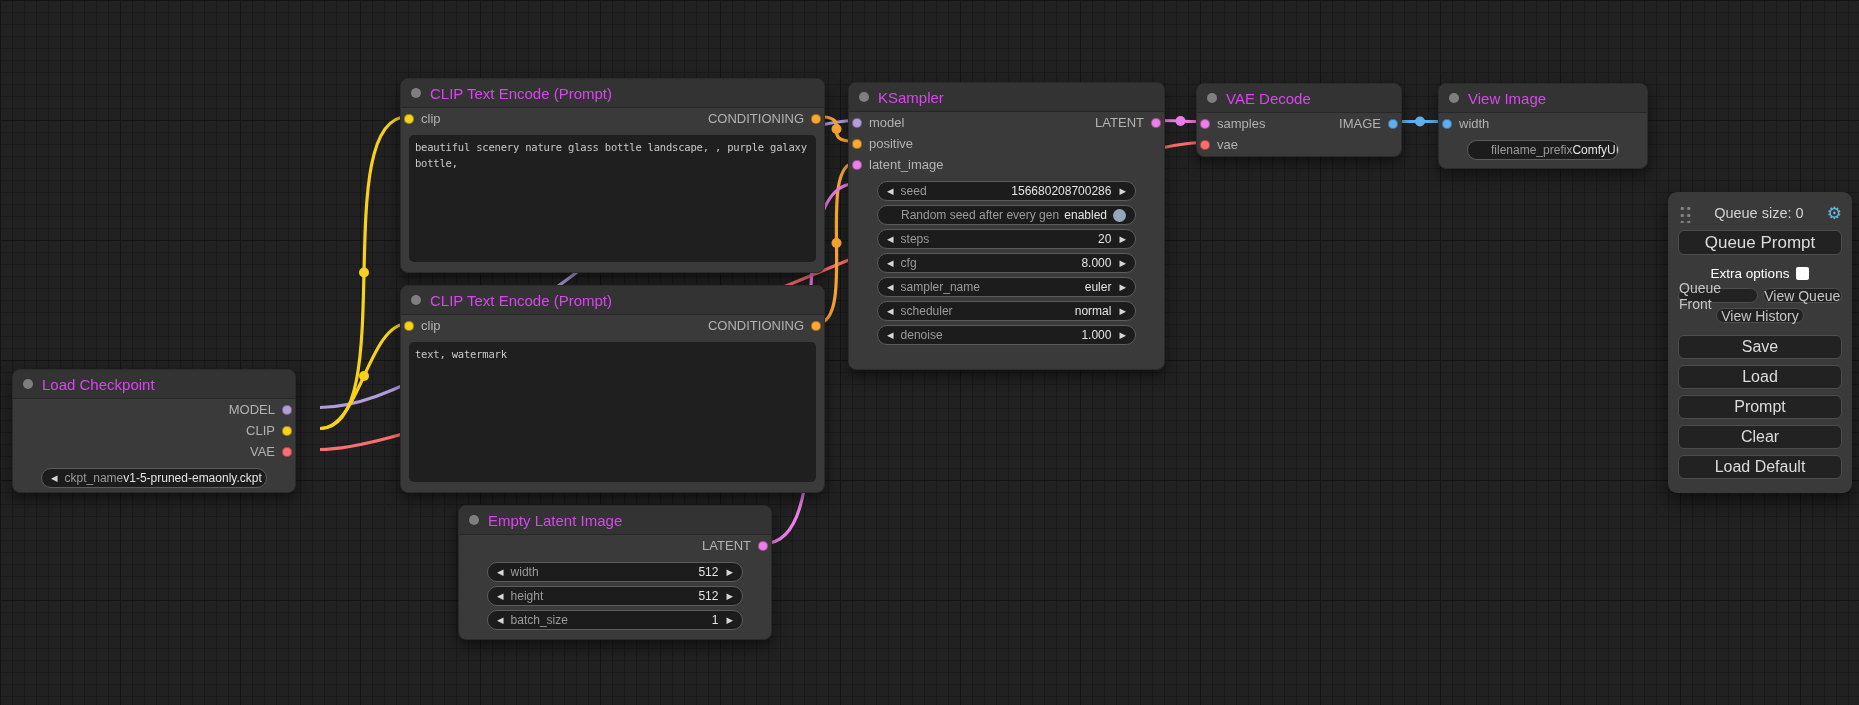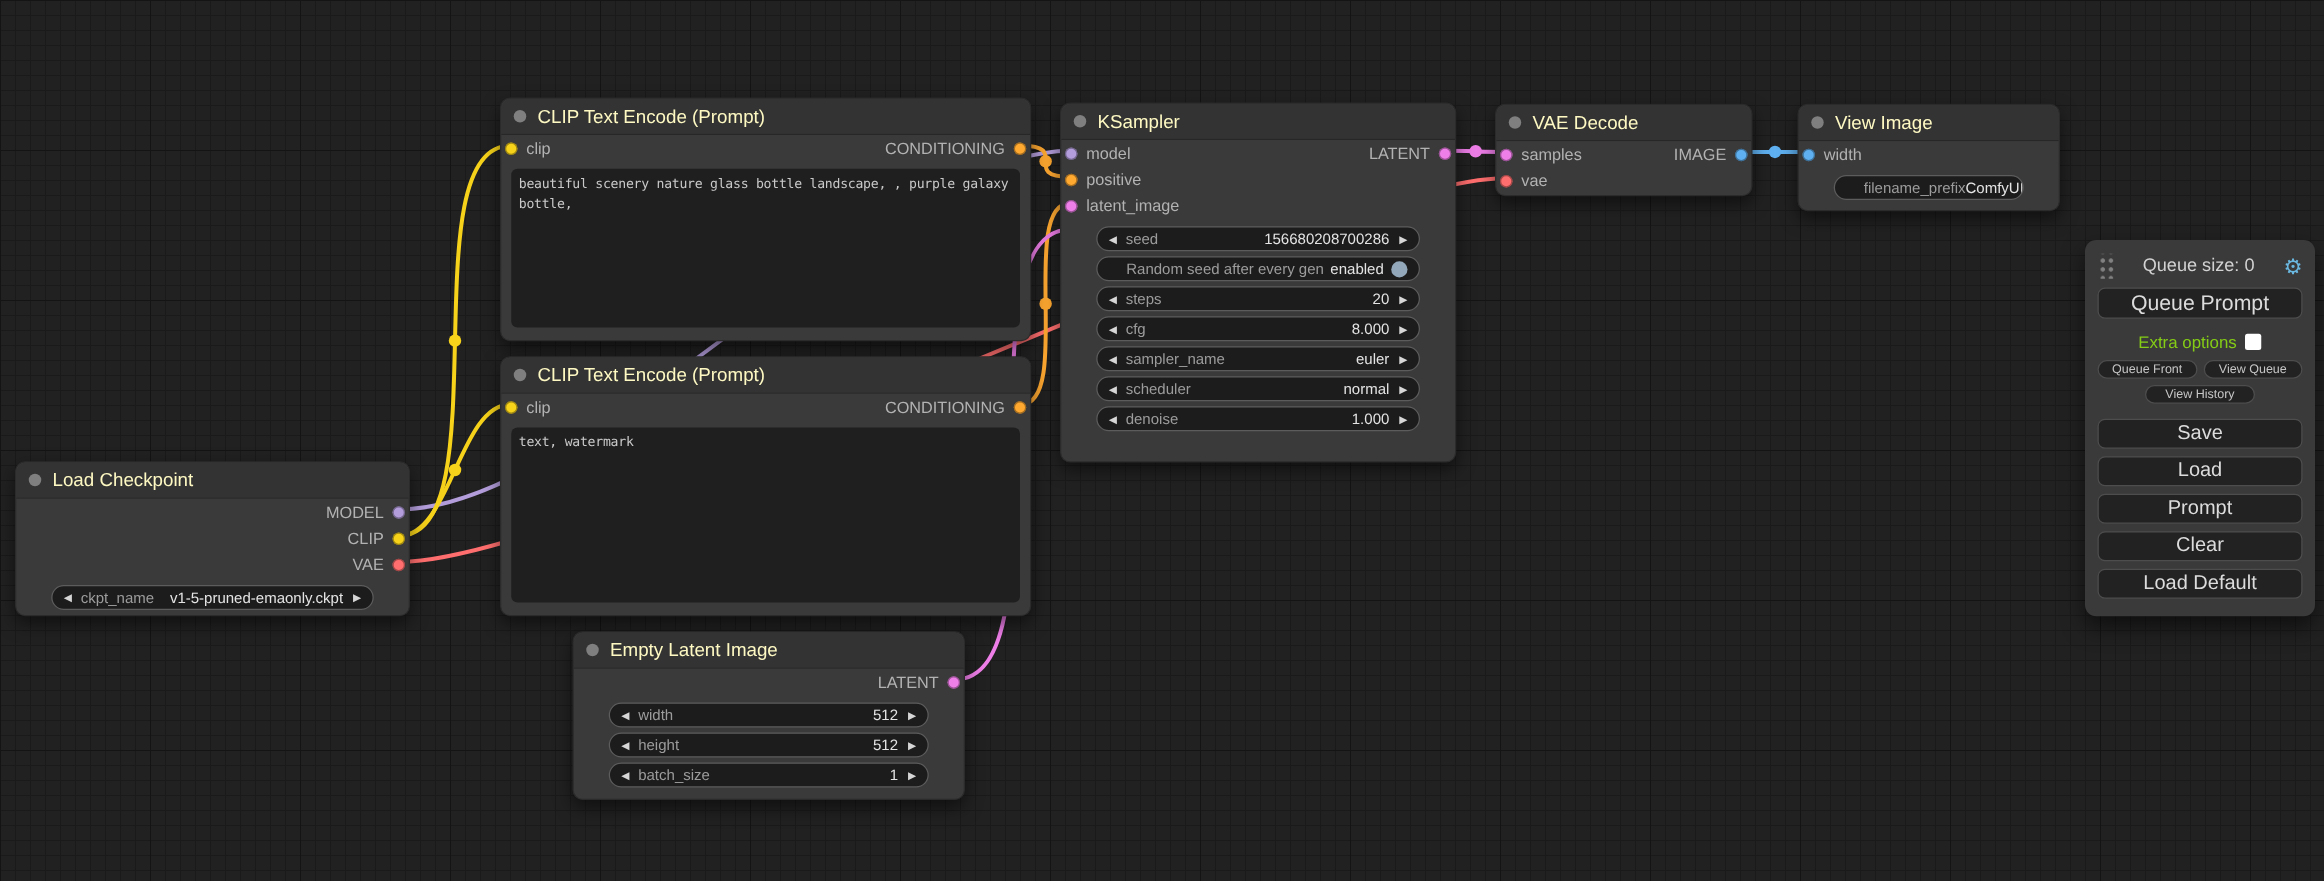--- a/index.html
+++ b/index.html
@@ -19,21 +19,21 @@
   .node{
     position:absolute;box-sizing:border-box;display:flex;flex-direction:column;
     background:#3a3a3a;border:1px solid #2b2b2b;border-radius:8px;
     box-shadow:0 6px 14px rgba(0,0,0,.5);pointer-events:auto;
   }
   .node-header{
     height:28px;flex:none;display:flex;align-items:center;padding:0 10px;
     background:#333333;border-bottom:1px solid #272727;border-radius:8px 8px 0 0;
   }
   .title-dot{width:10px;height:10px;border-radius:50%;background:#7f7f7f;margin-right:9px;flex:none;}
-  .node-title{font-size:15px;color:#fef9c3;white-space:nowrap;}
+  .node-title{font-size:15px;color:#d946ef;white-space:nowrap;}
   .rows{flex:none;}
   .row{height:21px;display:flex;align-items:center;}
   .in-slot{display:flex;align-items:center;gap:7px;padding-left:3px;}
   .out-slot{display:flex;align-items:center;gap:7px;margin-left:auto;padding-right:3px;}
   .slot-label{font-size:13px;color:#b2b2b2;white-space:nowrap;}
   .slot-dot{width:10px;height:10px;border-radius:50%;flex:none;box-shadow:inset 0 0 0 1px rgba(0,0,0,.35);}
   .widgets{margin-top:6px;padding:0 28px;display:flex;flex-direction:column;gap:4px;}
   .widget{
     height:20px;flex:none;box-sizing:border-box;display:flex;align-items:center;
     background:#1c1c1c;border:1px solid #5c5c5c;border-radius:10px;
@@ -62,24 +62,24 @@
     background-size:6.5px 7px;background-position:1px 2px;
   }
   .queue-size{flex:1;text-align:center;font-size:14.5px;color:#d2d2d2;}
   .gear{font-size:17px;color:#6ab7e0;line-height:1;flex:none;cursor:pointer;}
   .btn{
     display:flex;align-items:center;justify-content:center;box-sizing:border-box;
     background:#222222;border:1px solid #4d4d4d;border-radius:6px;color:#dcdcdc;cursor:pointer;
   }
   .btn.qp{height:25px;font-size:17px;}
   .btn.big{height:24px;font-size:16px;margin-top:6px;}
-  .extra-row{display:flex;align-items:center;justify-content:center;gap:7px;margin:11px 0 7px;font-size:13.5px;color:#84cc16;}
+  .extra-row{display:flex;align-items:center;justify-content:center;gap:7px;margin:11px 0 7px;font-size:13.5px;color:#ffffff;}
   .checkbox{width:13px;height:13px;background:#ffffff;border-radius:2px;cursor:pointer;}
   .pill-row{display:flex;gap:5px;margin-bottom:5px;}
-  .btn.pill{height:15px;font-size:10px;border-radius:8px;flex:1;color:#c6c6c6;}
+  .btn.pill{height:15px;font-size:14px;border-radius:8px;flex:1;color:#c6c6c6;}
   .history-row{display:flex;justify-content:center;margin-bottom:12px;}
   .btn.pill.history{flex:none;width:88px;}
 </style>
 </head>
 <body>
 
 <svg id="links" width="1859" height="705">
     <path d="M 320 407.5 C 470 407.5, 706 120.5, 856 120.5" fill="none" stroke="#b39ddb" stroke-width="3.2"></path>
     <circle cx="588" cy="264" r="5" fill="#b39ddb"></circle>
     <path d="M 320 428.5 C 401.0431983574192 428.5, 326.9568016425808 116.5, 408 116.5" fill="none" stroke="#f6d21a" stroke-width="3.2"></path>
@@ -93,21 +93,21 @@
     <path d="M 817 323.5 C 858.4140676582246 323.5, 814.5859323417754 162.5, 856 162.5" fill="none" stroke="#ffa931" stroke-width="3.2"></path>
     <circle cx="836.5" cy="243" r="5" fill="#ffa931"></circle>
     <path d="M 764 543.5 C 856.8924108848511 543.5, 763.1075891151489 183.5, 856 183.5" fill="none" stroke="#ee7ee8" stroke-width="3.2"></path>
     <circle cx="810" cy="363.5" r="5" fill="#ee7ee8"></circle>
     <path d="M 1157 120.5 C 1197 120.5, 1164 121.5, 1204 121.5" fill="none" stroke="#ee7ee8" stroke-width="3.2"></path>
     <circle cx="1180.5" cy="121" r="5" fill="#ee7ee8"></circle>
     <path d="M 1394 121.5 C 1434 121.5, 1406 121.5, 1446 121.5" fill="none" stroke="#5fb0f0" stroke-width="3.2"></path>
     <circle cx="1420" cy="121.5" r="5" fill="#5fb0f0"></circle>
   </svg>
 <div id="nodes">
-    <div class="node" style="left: 12px; top: 369px; width: 316px; height: 124px;">
+    <div class="node" style="left: 12px; top: 369px; width: 284px; height: 124px;">
       <div class="node-header">
         <span class="title-dot"></span>
         <span class="node-title">Load Checkpoint</span>
       </div>
       <div class="rows">
         <div class="row">
           <div class="out-slot">
             <span class="slot-label">MODEL</span>
             <span class="slot-dot" style="background: rgb(179, 157, 219);"></span>
           </div>

